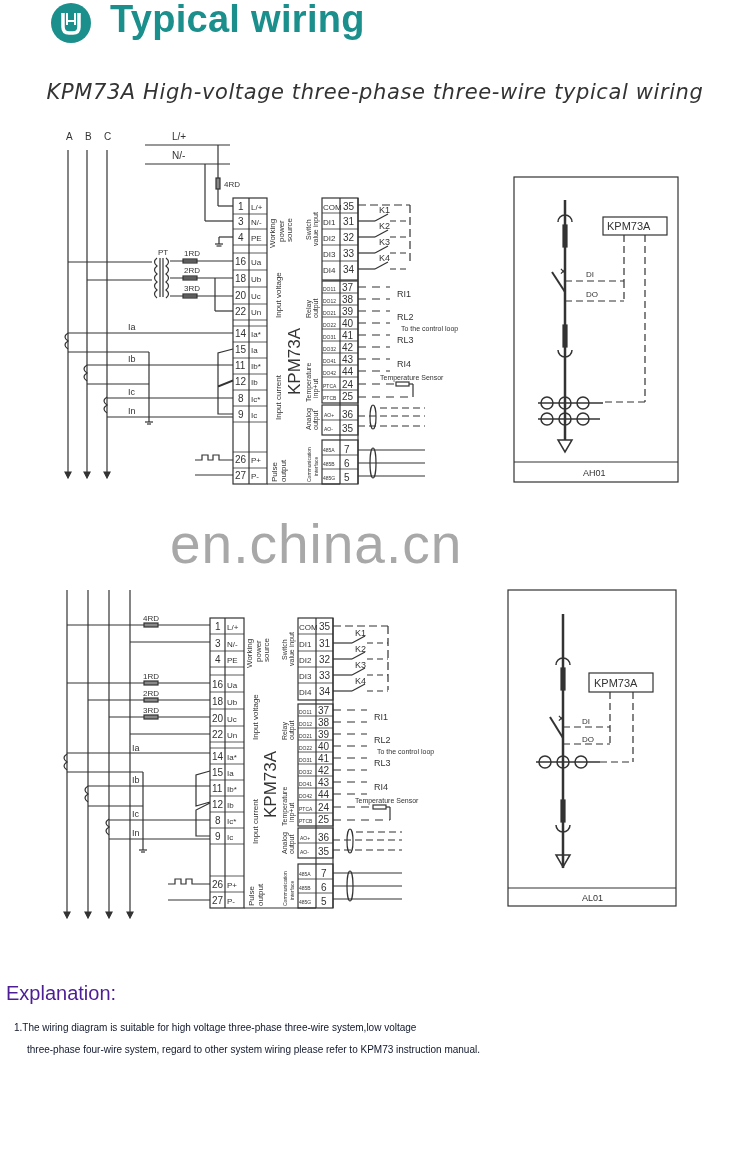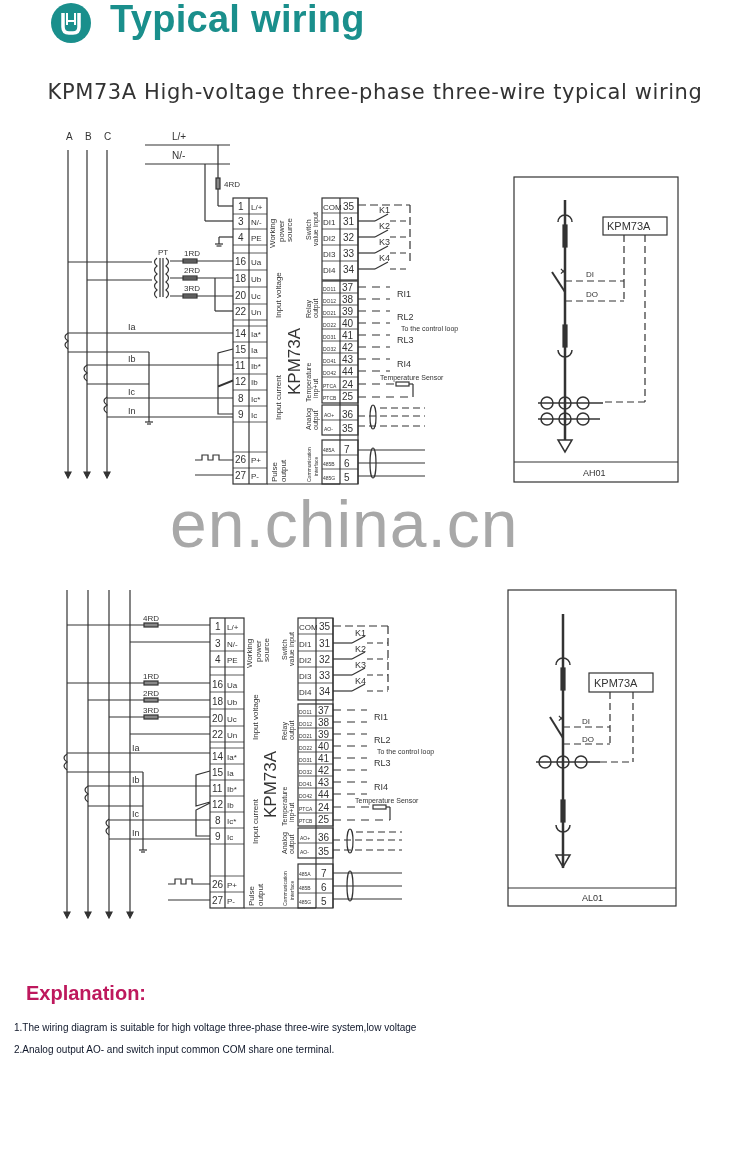--- a/index.html
+++ b/index.html
@@ -1,25 +1,25 @@
 <!DOCTYPE html>
 <html><head>
 <meta charset="utf-8">
 <style>
   html, body { margin:0; padding:0; background:#fff; }
   body { width:750px; height:1153px; position:relative; overflow:hidden; font-family:"Liberation Sans", sans-serif; color:#222; }
   .header { position:absolute; left:0; top:0; height:48px; width:750px;margin-left:48px; }
   .logo { position:absolute; left:3px; top:3px; width:40px; height:40px; border-radius:50%; background:#1a8f8c; }
   .logo svg { position:absolute; left:0; top:0; }
   .title { position:absolute; left:62px; top:-2px; font-size:38px; font-weight:bold; color:#1a8f8c; letter-spacing:0.3px; }
-  .subtitle { position:absolute; left:0; width:750px; top:80px; text-align:center; font-size:21px; color:#333; letter-spacing:0.6px; font-family:"DejaVu Sans", sans-serif; }
-  .watermark { position:absolute; left:170px; top:486px; font-size:66px; color:#a8a8a8; font-family:"Liberation Sans", sans-serif; letter-spacing:1px; }
+  .subtitle { position:absolute; left:0; width:750px; top:80px; text-align:center; font-size:21px; color:#333; letter-spacing:0.6px; font-family:"DejaVu Sans", sans-serif;font-style:italic; }
+  .watermark { position:absolute; left:170px; top:512px; font-size:55px; color:#a8a8a8; font-family:"Liberation Sans", sans-serif; letter-spacing:1px; }
   svg.diag { position:absolute; left:0; }
   svg text { font-family:"Liberation Sans", sans-serif; fill:#333; }
-  .explain-title { position:absolute; left:26px; top:982px; font-size:20px; font-weight:bold; color:#be185d; }
+  .explain-title { position:absolute; left:6px; top:982px; font-size:20px; font-weight:normal; color:#4c1d95; }
   .explain-list { position:absolute; left:14px; top:1017px; font-size:10px; color:#0f172a; line-height:22px; font-family:Liberation Sans, sans-serif; }
   .explain-list div { white-space:nowrap; }
   .indent { padding-left:13px; }
 </style>
 </head>
 <body>
 
 <div class="header">
   <div class="logo">
     <svg width="40" height="40" viewBox="0 0 40 40">
@@ -602,14 +602,14 @@
         <line x1="600" y1="762" x2="633" y2="762"></line>
     </g>
     <text x="582" y="724" font-size="8" stroke="none">DI</text>
     <text x="582" y="742" font-size="8" stroke="none">DO</text>
   </g>
 </svg>
 
 <div class="explain-title">Explanation:</div>
 <div class="explain-list">
   <div>1.The wiring diagram is suitable for high voltage three-phase three-wire system,low voltage</div>
-  <div>2.Analog output AO- and switch input common COM share one terminal.</div>
+  <div class="indent">three-phase four-wire system, regard to other system wiring please refer to KPM73 instruction manual.</div>
 </div>
 
 </body></html>

